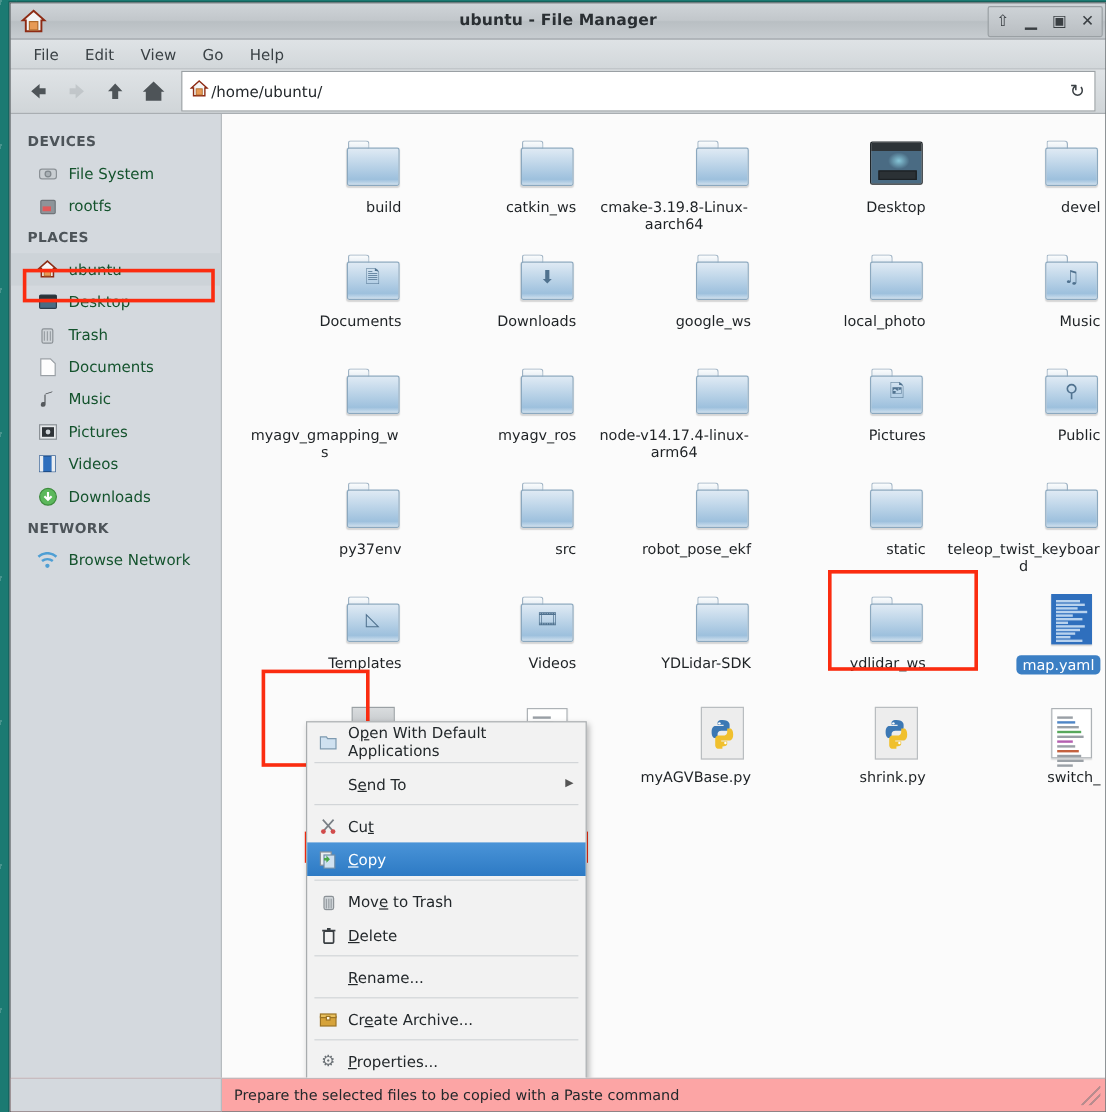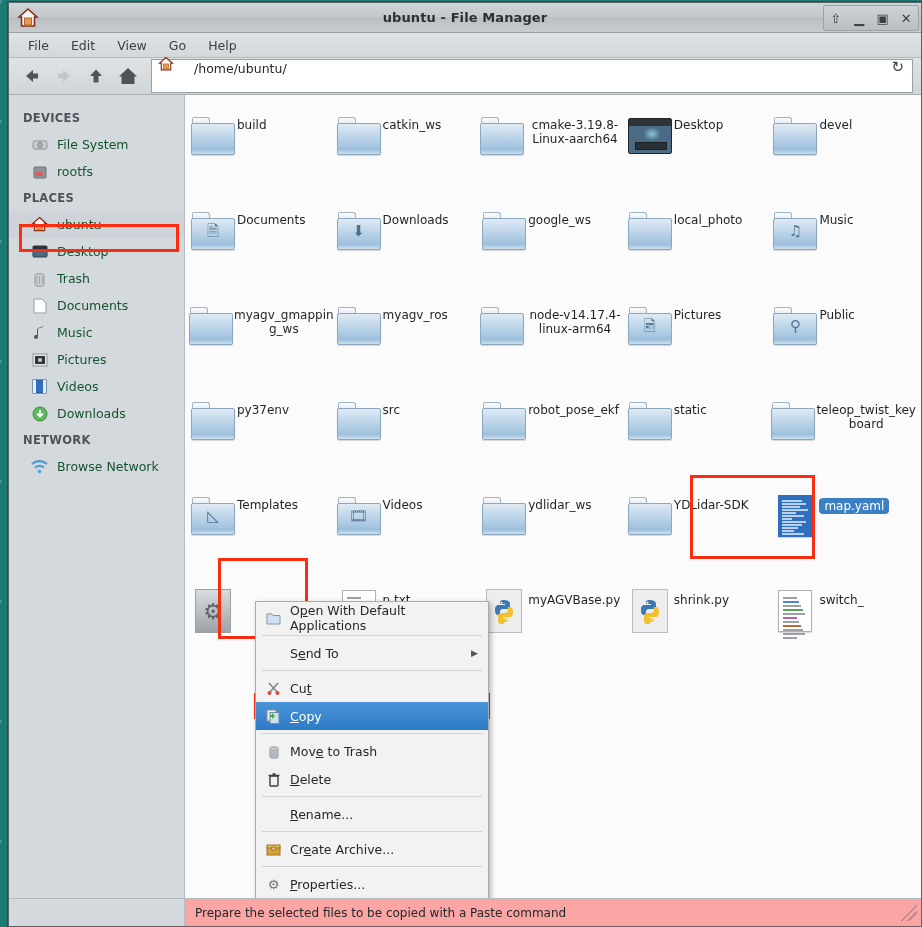--- a/index.html
+++ b/index.html
@@ -84,21 +84,21 @@
     display: flex; align-items: center; padding: 0 8px; gap: 2px;
   }
   .tb-btn {
     width: 30px; height: 28px; display: flex; align-items: center; justify-content: center;
     cursor: pointer; border-radius: 2px;
   }
   .tb-btn.disabled { opacity: .35; cursor: default; }
   #pathbar {
     flex: 1; height: 26px; margin-left: 6px;
     background: #ffffff; border: 1px solid #9aa0a4;
-    display: flex; align-items: flex-end; padding: 16px 6px; gap: 20px;
+    display: flex; align-items: center; padding: 16px 6px; gap: 2px;
   }
   #path-text { font-size: 12.5px; color: #23282b; flex:1; }
   #reload-icon { font-size: 15px; color: #3b4145; cursor: pointer; padding-right:2px;}
 
   
   #body { flex: 1; display: flex; min-height: 0; }
 
   
   #sidebar {
     width: 176px;
@@ -127,21 +127,21 @@
   #fileview {
     flex: 1; background: #fbfbfb; position: relative; overflow: hidden;
   }
   .icon-grid {
     display: grid;
     grid-template-columns: repeat(5, 1fr);
     padding: 8px 4px 0 4px;
   }
   .file-cell {
     height: 95px;
-    display: flex; flex-direction: row; align-items: flex-start;
+    display: flex; flex-direction: column; align-items: flex-end;
     padding-top: 9px; cursor: pointer;
   }
   .file-ico {
     width: 48px; height: 48px; position: relative;
     display: flex; align-items: center; justify-content: center;
   }
   .file-label {
     margin-top: 6px; font-size: 12px; color: #1e2225;
     text-align: center; line-height: 14px; max-width: 128px;
     word-break: break-word;
@@ -652,30 +652,30 @@
               </div>
               <div class="file-label">Videos</div>
             </div>
             <div class="file-cell">
               <div class="file-ico">
                 <span class="folder">
                   <span class="tab"></span>
                   <span class="body"></span>
                 </span>
               </div>
+              <div class="file-label">YDLidar-SDK</div>
+            </div>
+            <div class="file-cell">
+              <div class="file-ico">
+                <span class="folder">
+                  <span class="tab"></span>
+                  <span class="body"></span>
+                </span>
+              </div>
               <div class="file-label">ydlidar_ws</div>
-            </div>
-            <div class="file-cell">
-              <div class="file-ico">
-                <span class="folder">
-                  <span class="tab"></span>
-                  <span class="body"></span>
-                </span>
-              </div>
-              <div class="file-label">YDLidar-SDK</div>
             </div>
             <div class="file-cell selected">
               <div class="file-ico">
                 <span class="yamlico">
                   <i style="top:5px;width:20px"></i>
                   <i style="top:8px;width:24px"></i>
                   <i style="top:11px;width:18px"></i>
                   <i style="top:14px;width:26px"></i>
                   <i style="top:17px;width:14px"></i>
                   <i style="top:20px;width:22px"></i>

